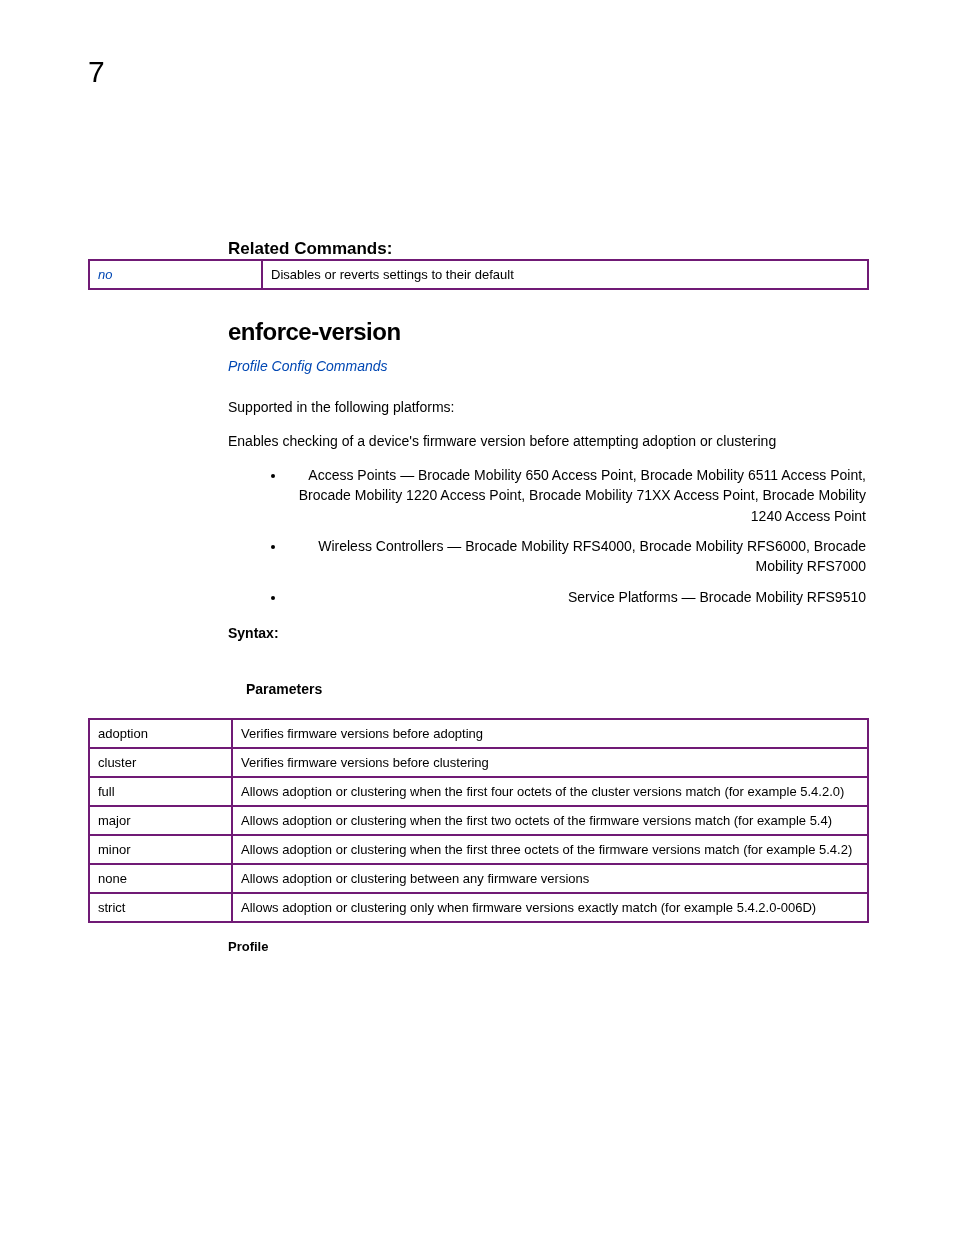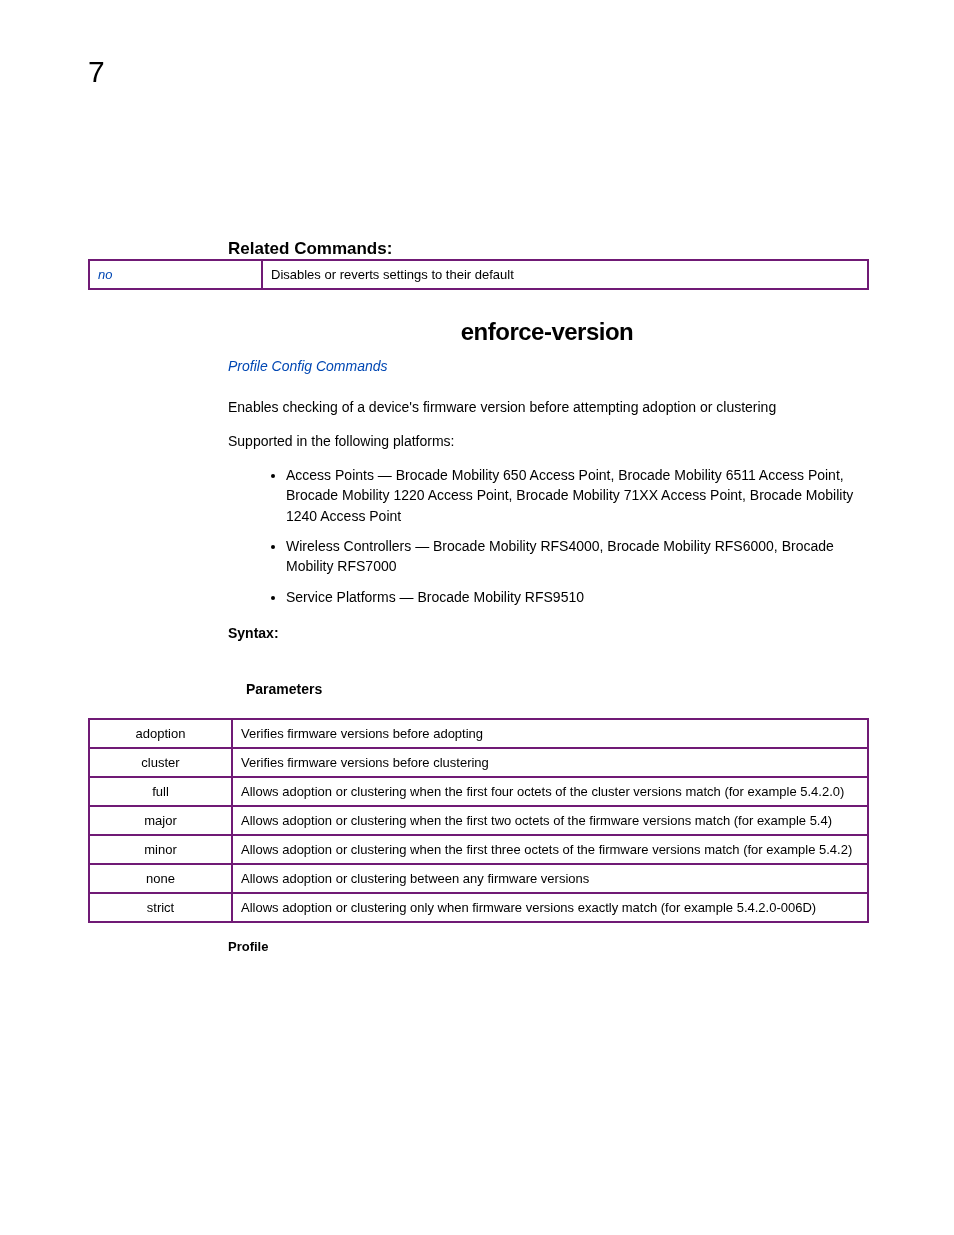--- a/index.html
+++ b/index.html
@@ -40,49 +40,48 @@
     padding: 6px 8px;
     vertical-align: top;
   }
   .related-table .col1 {
     width: 155px;
     color: #0047b3;
     font-style: italic;
   }
   .param-table .col1 {
     width: 125px;
-    text-align: center;
   }
   .section-title {
     font-size: 24px;
     font-weight: bold;
     font-family: Arial, Helvetica, sans-serif;
     font-stretch: condensed;
     margin-top: 28px;
     margin-bottom: 12px;
     letter-spacing: -0.5px;
-    text-align: center;
   }
   .link-text {
     color: #0047b3;
     font-style: italic;
     margin-bottom: 24px;
   }
   .para {
     margin-bottom: 14px;
     line-height: 1.4;
   }
   ul.platforms {
     list-style: disc;
     padding-left: 40px;
     margin: 0 0 18px 18px;
   }
   ul.platforms li {
     margin-bottom: 10px;
     line-height: 1.45;
+    text-align: right;
   }
   .subhead {
     font-weight: bold;
     font-size: 14px;
     margin-top: 12px;
     margin-bottom: 40px;
   }
   .params-label {
     font-weight: bold;
     font-size: 14px;
@@ -113,23 +112,23 @@
         <td class="col1">no</td>
         <td>Disables or reverts settings to their default</td>
       </tr>
     </tbody>
       </table>
 
     <div class="section-title">enforce-version</div>
 
     <div class="link-text">Profile Config Commands</div>
 
+    <div class="para">Supported in the following platforms:</div>
+
     <div class="para">Enables checking of a device's firmware version before attempting adoption or clustering</div>
-
-    <div class="para">Supported in the following platforms:</div>
 
     <ul class="platforms">
       <li>Access Points — Brocade Mobility 650 Access Point, Brocade Mobility 6511 Access Point, Brocade Mobility 1220 Access Point, Brocade Mobility 71XX Access Point, Brocade Mobility 1240 Access Point</li>
       <li>Wireless Controllers — Brocade Mobility RFS4000, Brocade Mobility RFS6000, Brocade Mobility RFS7000</li>
       <li>Service Platforms — Brocade Mobility RFS9510</li>
     </ul>
 
     <div class="subhead">Syntax:</div>
 
     <div class="params-label">Parameters</div>

